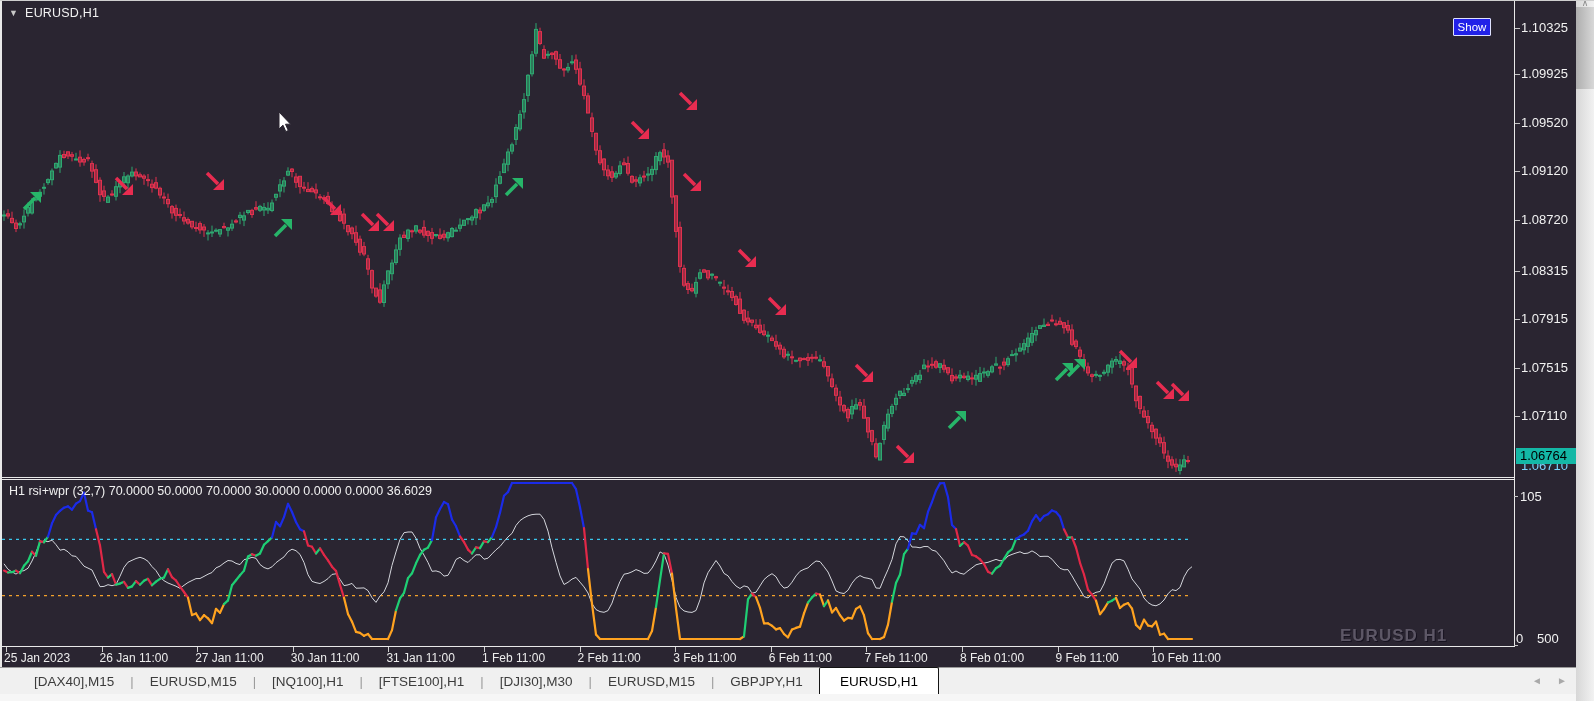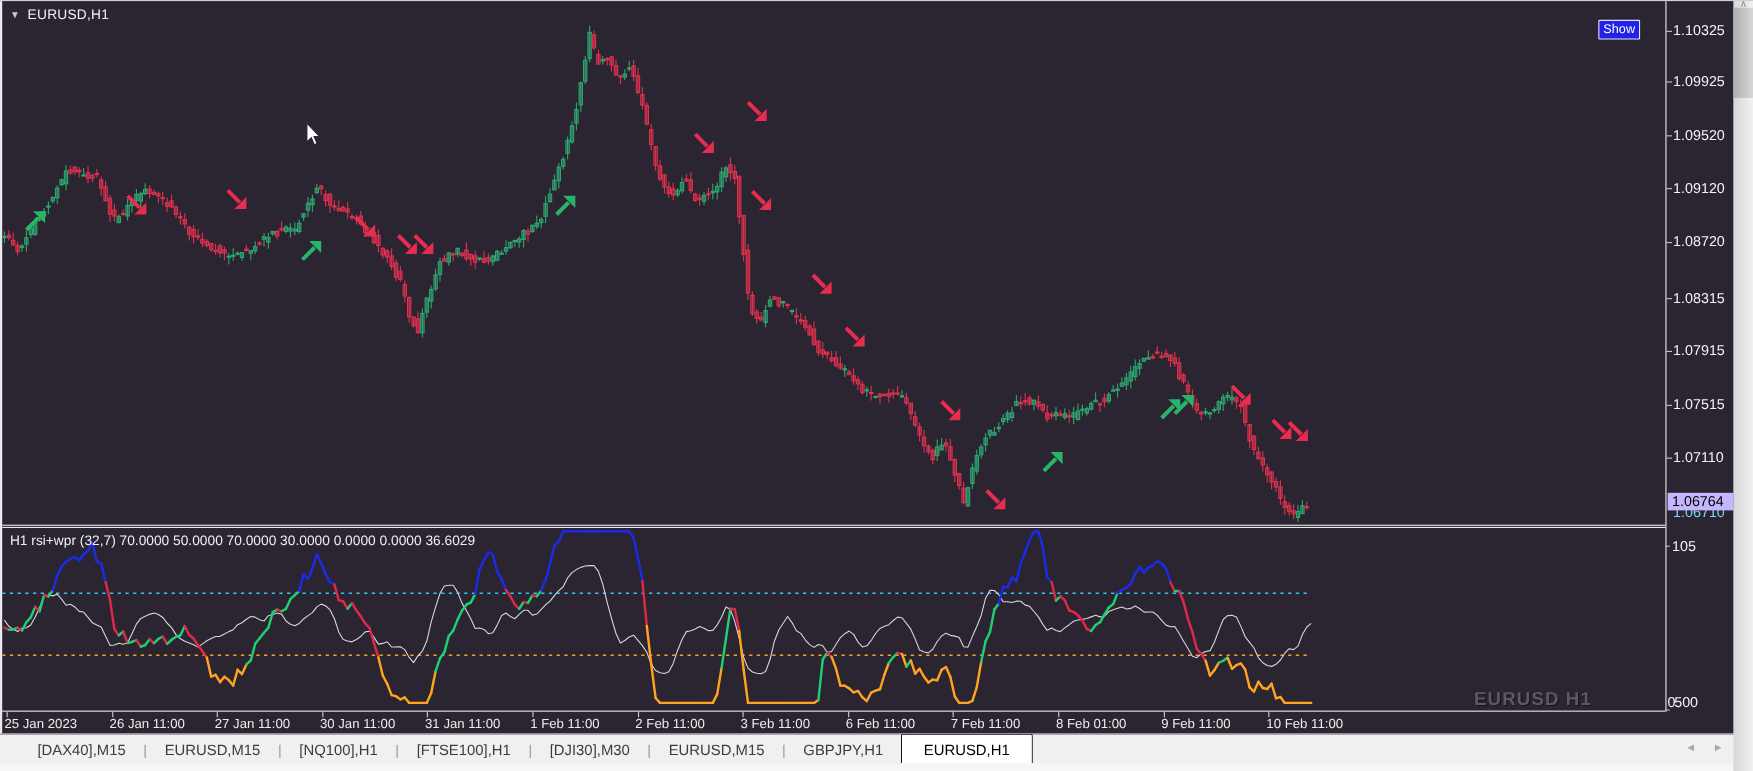--- a/index.html
+++ b/index.html
@@ -16,28 +16,28 @@
   .symbol-label .tri{color:#c8c8c8;font-size:9px;margin-right:7px;vertical-align:1px;}
   .show-btn{position:absolute;left:1451px;top:17px;width:38px;height:18px;
             background:#2121e8;color:#fff;border:1px solid #dfe2ff;font-size:11.5px;
             font-family:"Liberation Sans",sans-serif;padding:0;line-height:16px;border-radius:1px;}
   .sep{position:absolute;left:0;width:1512px;height:1px;background:#e9e9e9;}
   .sep1{top:476px;} .sep2{top:478px;} .sep3{top:645px;}
   .vline{position:absolute;left:1512px;top:0;width:1px;height:646px;background:#e9e9e9;}
   
   .p-tick{position:absolute;width:5px;height:1px;background:#c4c4c4;left:1513px;}
   .p-label{position:absolute;left:1519px;color:#f2f2f2;font-size:13px;height:14px;line-height:14px;}
-  .price-box{position:absolute;left:1514px;top:447px;width:60px;height:16px;background:#c4b5fd;
+  .price-box{position:absolute;left:1514px;top:447px;width:60px;height:16px;background:#14b8a6;
              color:#000;font-size:13px;line-height:16px;padding-left:4px;box-sizing:border-box;z-index:5;}
   .hidden-price{position:absolute;left:1519px;top:457px;color:#7dd3fc;font-size:13px;z-index:1;}
   
   .ind-label{position:absolute;left:7px;top:483px;color:#f0f0f0;font-size:12.5px;z-index:4;}
   .ind-scale-top{position:absolute;left:1518px;top:488px;color:#f2f2f2;font-size:13px;}
   .ind-scale-zero{position:absolute;left:1514px;top:630px;color:#f2f2f2;font-size:13px;}
-  .ind-scale-500{position:absolute;left:1520px;top:630px;color:#f2f2f2;font-size:13px;}
+  .ind-scale-500{position:absolute;left:1520px;top:630px;color:#f2f2f2;font-size:13px;padding-left:15px;}
   .ind-tick-top{position:absolute;left:1512px;top:495px;width:4px;height:1px;background:#c4c4c4;}
   .ind-tick-bot{position:absolute;left:1512px;top:644px;width:4px;height:1px;background:#c4c4c4;}
   .watermark{position:absolute;left:1338px;top:625px;font-size:17px;font-weight:bold;
              letter-spacing:1px;color:#5d5766;text-shadow:1px 1px 0 #171320;z-index:2;}
   
   #timeAxis{position:absolute;left:0;top:646px;width:1576px;height:20px;}
   .t-tick{position:absolute;top:0;width:1px;height:5px;background:#cfcfcf;}
   .t-label{position:absolute;top:4px;color:#ececec;font-size:12px;white-space:nowrap;}
   
   .tabbar{position:absolute;left:0;top:666px;width:1576px;height:27px;background:#f0f0f0;

